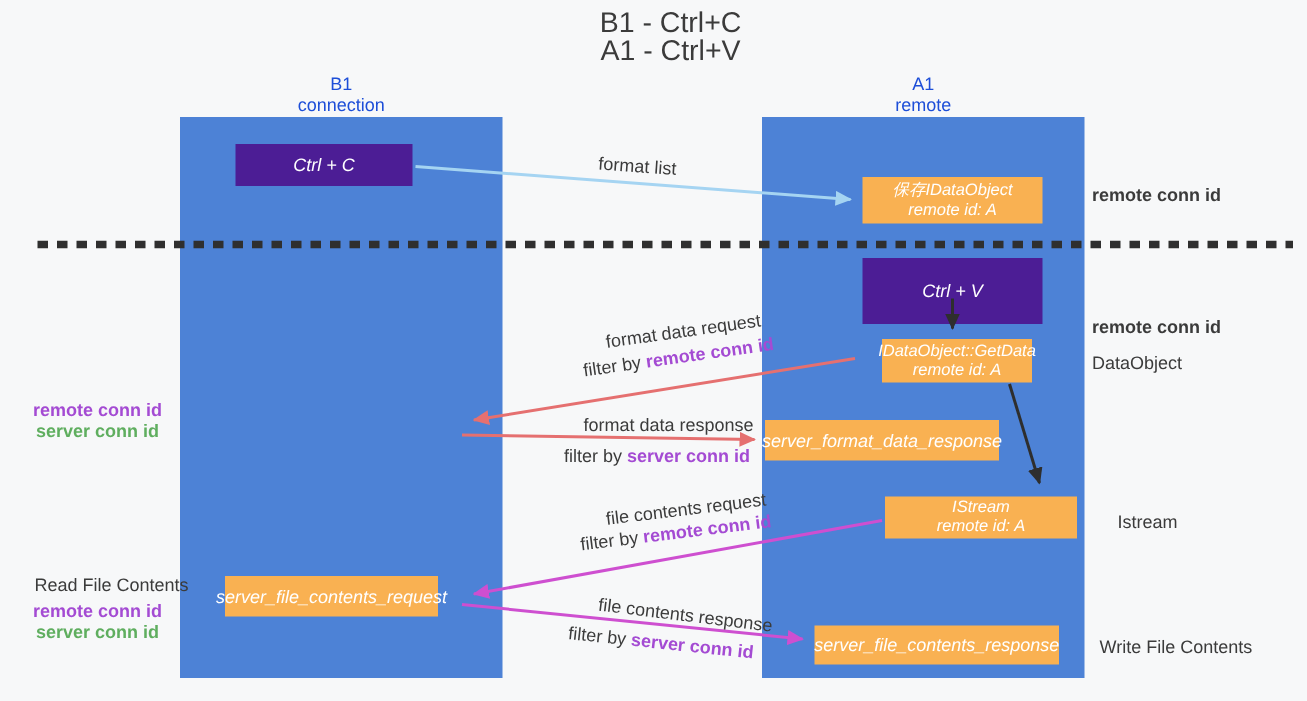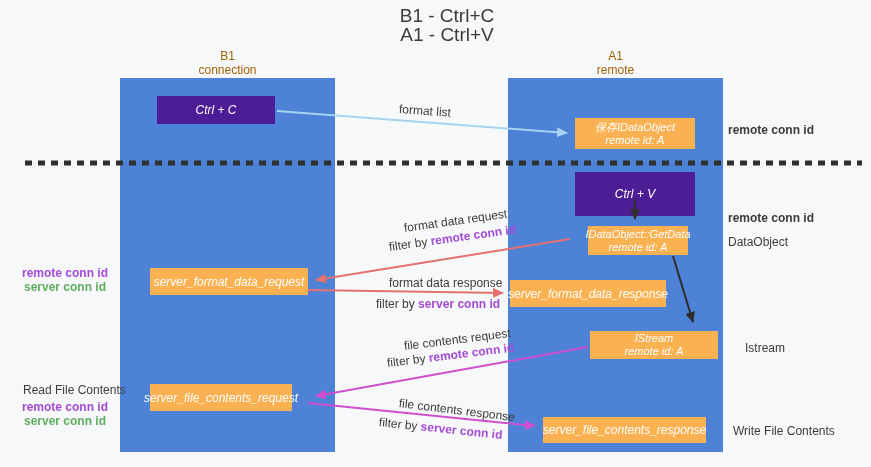--- a/index.html
+++ b/index.html
@@ -10,21 +10,21 @@
     width: 871px; height: 467px;
     background: #f7f8f9;
     overflow: hidden;
   }
   .title {
     position: absolute; left: 337px; top: 6px; width: 220px;
     text-align: center; font-size: 19px; line-height: 19px; color: #3b3b3b;
   }
   .lane-header {
     position: absolute; top: 49px; width: 215px;
-    text-align: center; font-size: 12px; line-height: 14px; color: #a16207;
+    text-align: center; font-size: 12px; line-height: 14px; color: #1d4ed8;
   }
   .lane {
     position: absolute; top: 78px; width: 215px; height: 374px;
     background: #4d82d6;
   }
   .box {
     position: absolute; z-index: 3;
     display: flex; align-items: center; justify-content: center;
     color: #ffffff; font-size: 12px; text-align: center;
   }
@@ -78,23 +78,20 @@
     <span>Ctrl + V</span>
   </div>
 
   <div class="box orange" style="left:588px; top:226px; width:100px; height:29px;">
     <div class="two-line">
       <div>IDataObject::GetData</div>
       <div>remote id: A</div>
     </div>
   </div>
 
-  <div class="box orange" style="left:150px; top:268px; width:158px; height:27px;">
-    <span>server_format_data_request</span>
-  </div>
 
   <div class="box orange" style="left:510px; top:280px; width:156px; height:27px;">
     <span>server_format_data_response</span>
   </div>
 
   <div class="box orange" style="left:590px; top:331px; width:128px; height:28px;">
     <div class="two-line">
       <div>IStream</div>
       <div>remote id: A</div>
     </div>

